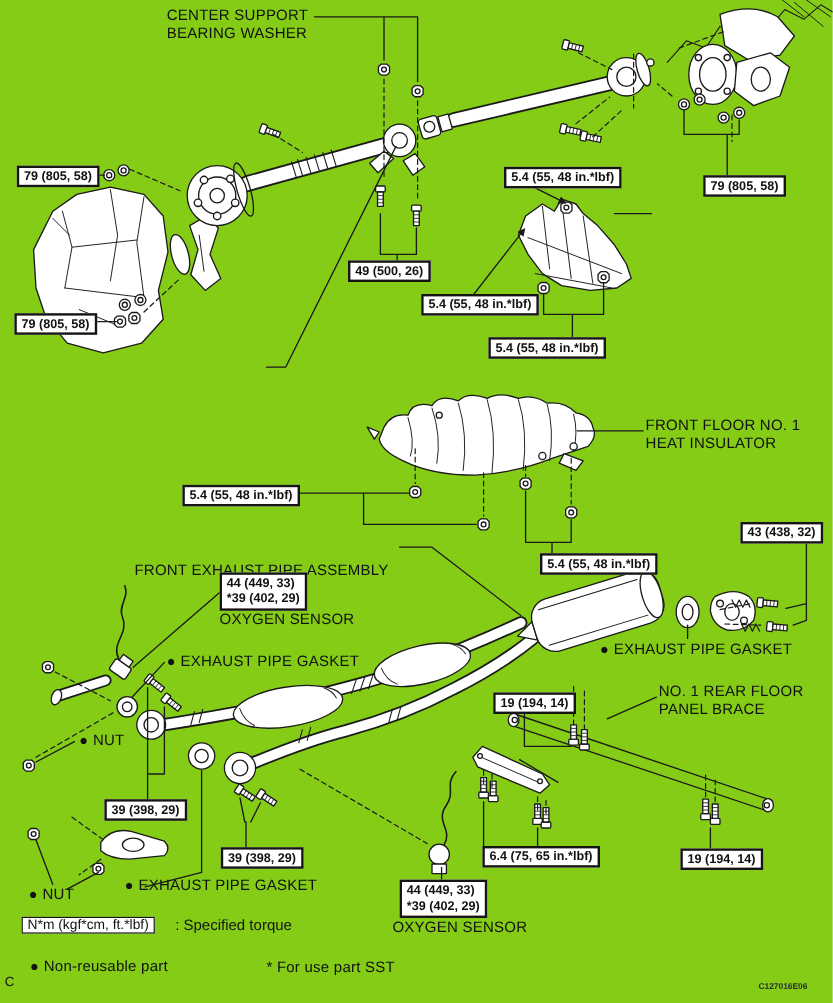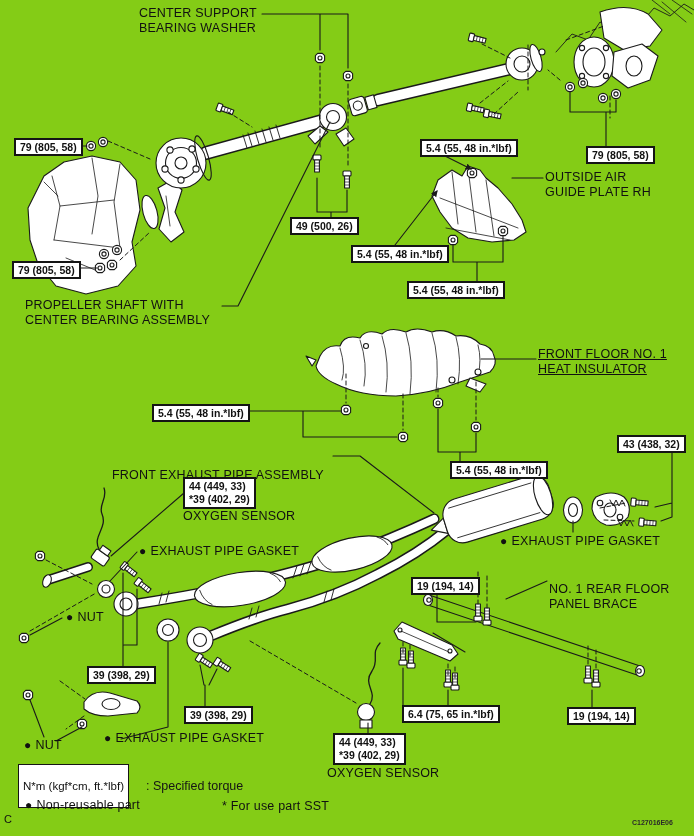--- a/index.html
+++ b/index.html
@@ -7,21 +7,21 @@
          font-family:"Liberation Sans",sans-serif;color:#151515;}
   #art{position:absolute;left:0;top:0;}
   .box{position:absolute;border:2px solid #151515;background:#fff;color:#111;
        font:bold 10.5px/12px "Liberation Sans",sans-serif;padding:1px 4px;white-space:nowrap;z-index:3;}
   .box.two div{line-height:13px;}
   .lbl{position:absolute;font:12.5px/15px "Liberation Sans",sans-serif;color:#111;
        white-space:pre-line;z-index:3;letter-spacing:.2px;}
   .blt{font-size:12px;margin-right:4px;}
   .legendrow{position:absolute;display:flex;align-items:center;z-index:3;}
   .legendbox{border:1.5px solid #151515;background:#fff;color:#111;
-       font:11.5px "Liberation Sans",sans-serif;padding:15px 4px;white-space:nowrap;}
+       font:11.5px "Liberation Sans",sans-serif;padding:0 4px;white-space:nowrap;}
   .legendtxt{font:12.5px "Liberation Sans",sans-serif;margin-left:17px;white-space:nowrap;}
   .code{position:absolute;font:bold 7px "Liberation Sans",sans-serif;color:#2a2a2a;z-index:3;}
   .corner{position:absolute;font:11px "Liberation Sans",sans-serif;color:#111;z-index:3;}
 </style>
 </head>
 <body>
 
 <div id="stage">
 
 <svg id="art" width="694" height="836" viewBox="0 0 694 836" stroke="#1a1a1a" fill="none" stroke-width="1.1" stroke-linecap="round" stroke-linejoin="round">
@@ -311,31 +311,27 @@
     <path d="M403,642 V656 M410,645 V659 M448,664 V678 M455,667 V681"></path>
     <path d="M250,641 L356,703"></path>
     <path d="M46,560 L92,584"></path>
     <path d="M30,631 L96,593"></path>
     <path d="M60,681 L85,699 M84,716 L66,729"></path>
   </g>
 </svg>
 
   <div class="lbl" style="left:139px;top:6px;">CENTER SUPPORT
 BEARING WASHER</div>
-  <div class="lbl" style="left:545px;top:170px;">OUTSIDE AIR
-GUIDE PLATE RH</div>
-  <div class="lbl" style="left:25px;top:298px;">PROPELLER SHAFT WITH
-CENTER BEARING ASSEMBLY</div>
-  <div class="lbl" style="left:538px;top:347px;text-decoration:underline;">FRONT FLOOR NO. 1
+  <div class="lbl" style="left:538px;top:347px;">FRONT FLOOR NO. 1
 HEAT INSULATOR</div>
   <div class="lbl" style="left:112px;top:468px;">FRONT EXHAUST PIPE ASSEMBLY</div>
   <div class="lbl" style="left:183px;top:509px;">OXYGEN SENSOR</div>
   <div class="lbl" style="left:500px;top:534px;"><span class="blt">●</span><span>EXHAUST PIPE GASKET</span></div>
   <div class="lbl" style="left:139px;top:544px;"><span class="blt">●</span><span>EXHAUST PIPE GASKET</span></div>
-  <div class="lbl" style="left:549px;top:582px;">NO. 1 REAR FLOOR
+  <div class="lbl" style="left:549px;top:569px;">NO. 1 REAR FLOOR
 PANEL BRACE</div>
   <div class="lbl" style="left:66px;top:610px;"><span class="blt">●</span><span>NUT</span></div>
   <div class="lbl" style="left:104px;top:731px;"><span class="blt">●</span><span>EXHAUST PIPE GASKET</span></div>
   <div class="lbl" style="left:24px;top:738px;"><span class="blt">●</span><span>NUT</span></div>
   <div class="lbl" style="left:327px;top:766px;">OXYGEN SENSOR</div>
 
   <div class="box" style="left:14px;top:138px;">79 (805, 58)</div>
   <div class="box" style="left:420px;top:139px;">5.4 (55, 48 in.*lbf)</div>
   <div class="box" style="left:586px;top:146px;">79 (805, 58)</div>
   <div class="box" style="left:290px;top:217px;">49 (500, 26)</div>

